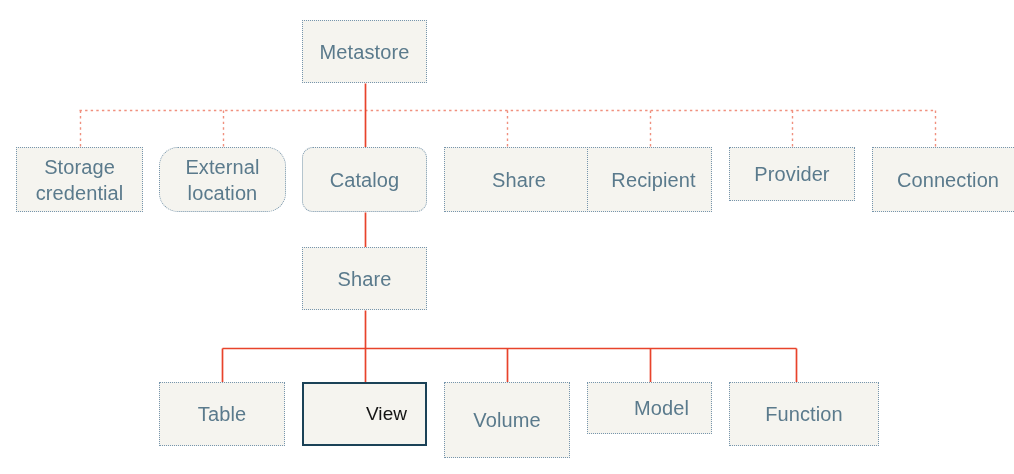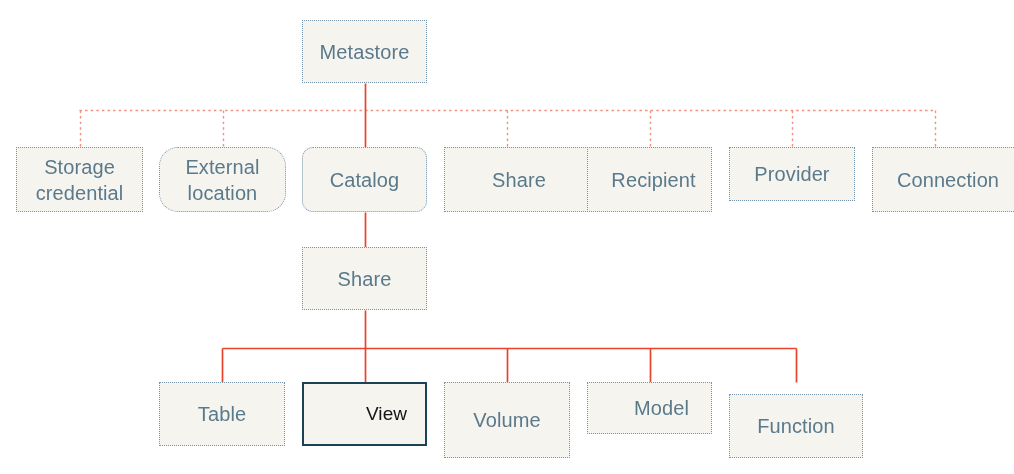--- a/index.html
+++ b/index.html
@@ -109,16 +109,16 @@
     </div>
     <div class="node selected" style="left: 302px; top: 382px; width: 125px; height: 64px; padding-left: 44px;">
       <span class="label">View</span>
     </div>
     <div class="node" style="left: 444px; top: 382px; width: 126px; height: 76px;">
       <span class="label">Volume</span>
     </div>
     <div class="node" style="left: 587px; top: 382px; width: 125px; height: 52px; padding-left: 24px;">
       <span class="label">Model</span>
     </div>
-    <div class="node" style="left: 729px; top: 394px; width: 134px; height: 64px;">
+    <div class="node" style="left: 729px; top: 382px; width: 150px; height: 64px;">
       <span class="label">Function</span>
     </div>
   </div>
 
 </body></html>

